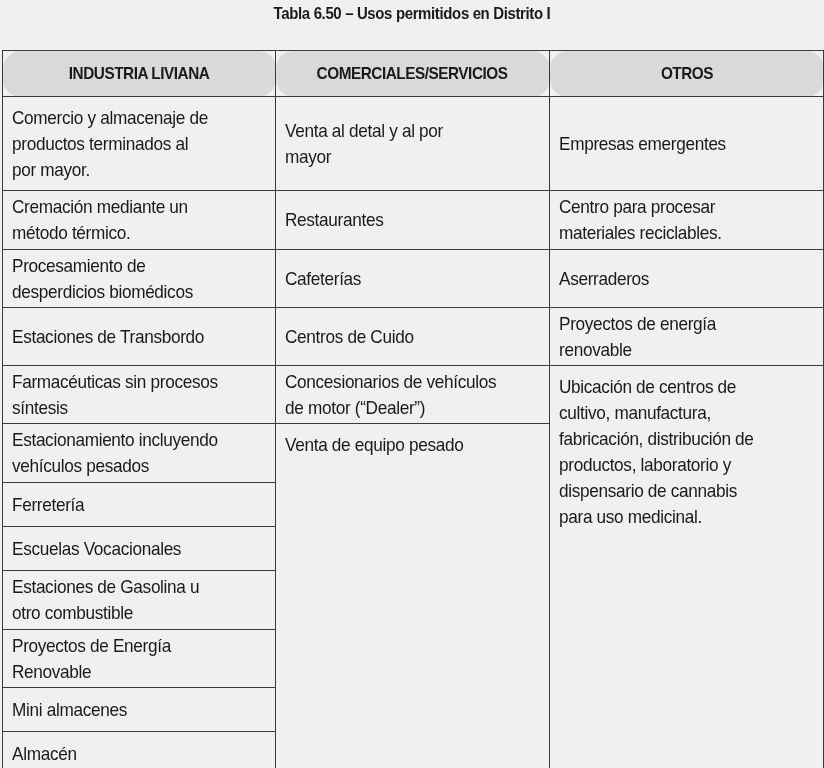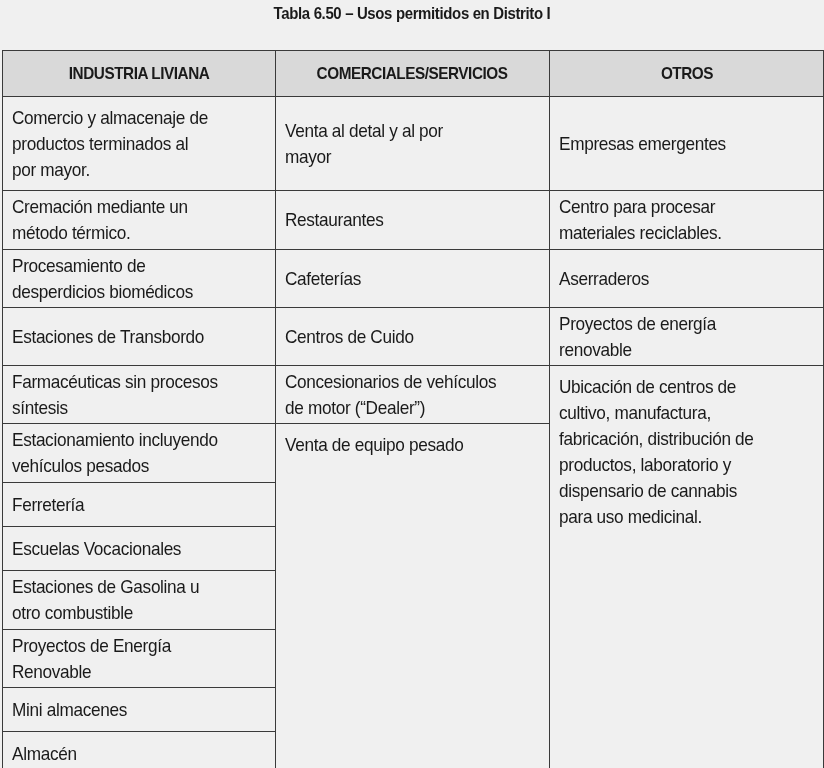--- a/index.html
+++ b/index.html
@@ -49,20 +49,21 @@
     letter-spacing: -0.35px;
   }
   table.uses th {
     background: #d9d9d9;
     height: 45px;
     text-align: center;
     padding: 0;
     font-weight: bold;
     font-size: 17px;
     letter-spacing: -0.5px;
+    border-radius: 18px;
   }
   table.uses td.top { vertical-align: top; padding-top: 8px; }
   .cell-text { display: inline-block; transform: scaleX(0.93); transform-origin: left center; white-space: pre-line; }
   th .cell-text { transform-origin: center; transform: scaleX(0.9); }
 </style>
 </head>
 <body>
 
 <div class="title">Tabla 6.50 – Usos permitidos en Distrito I</div>
 

